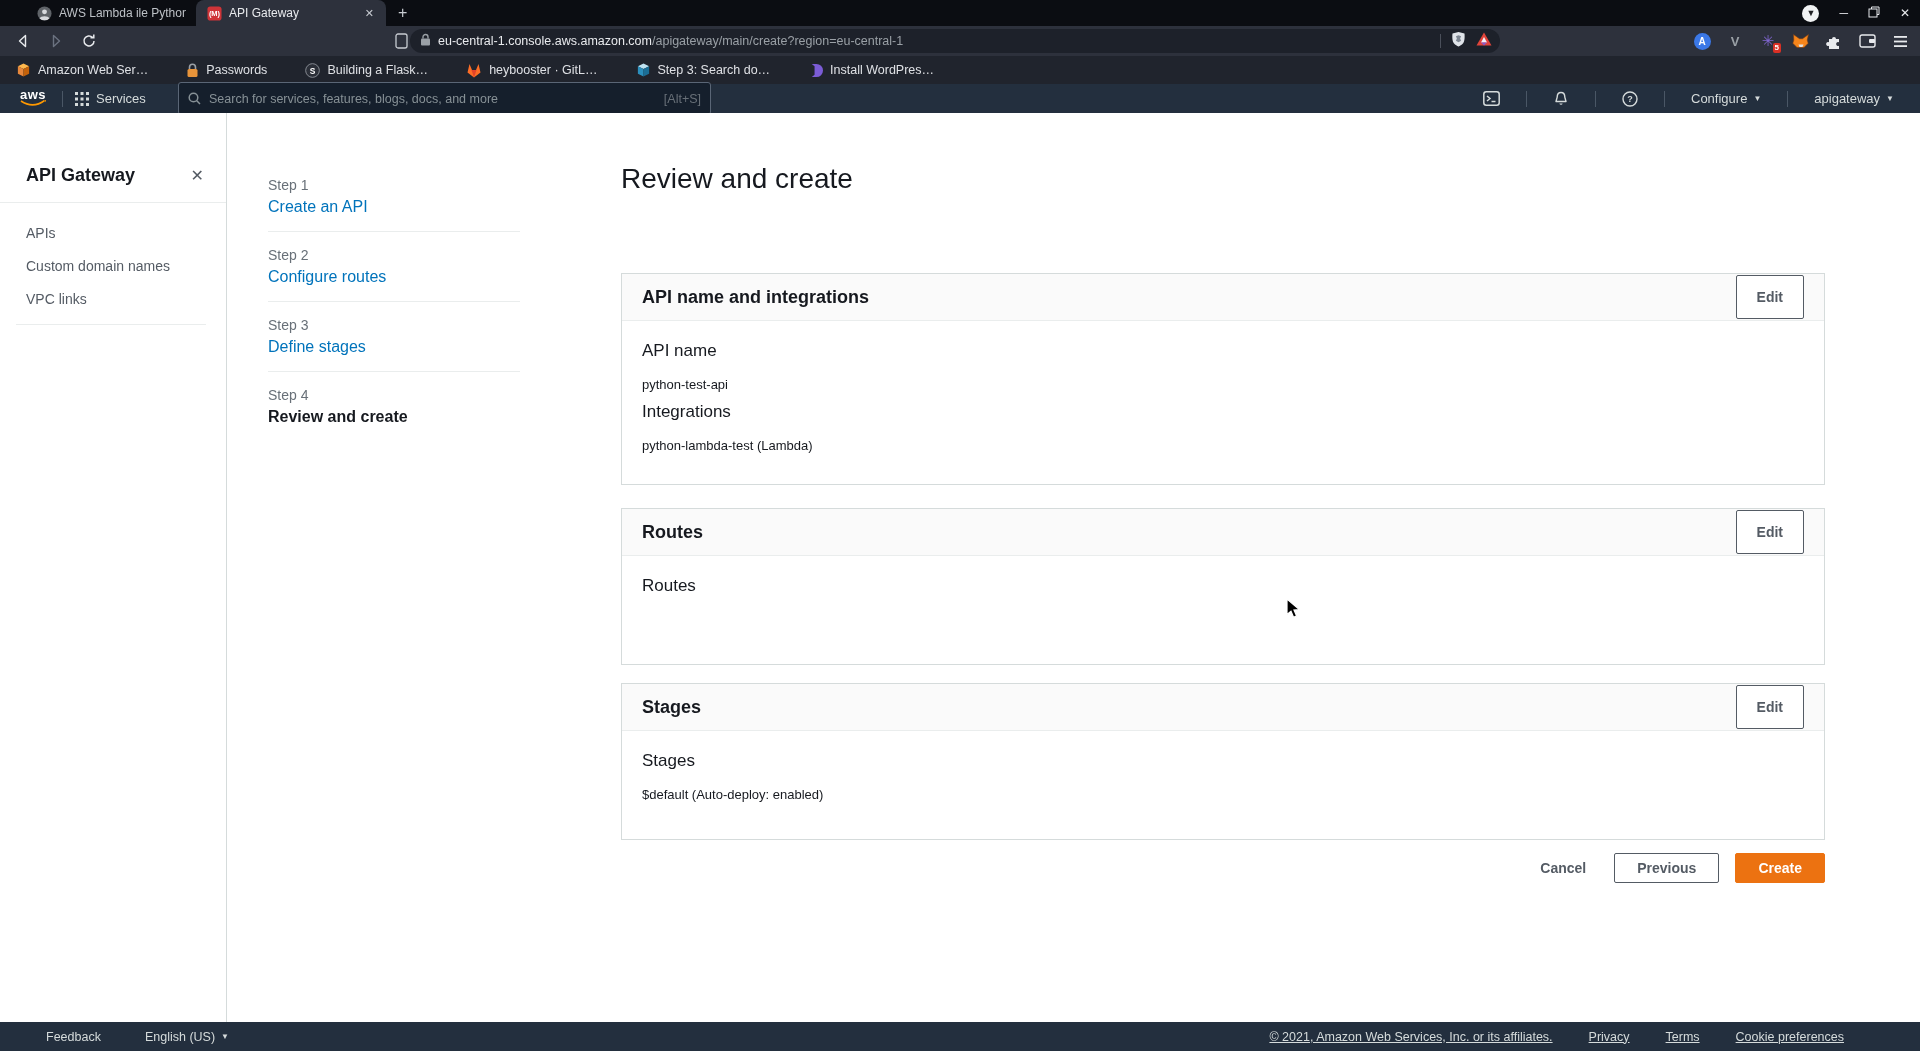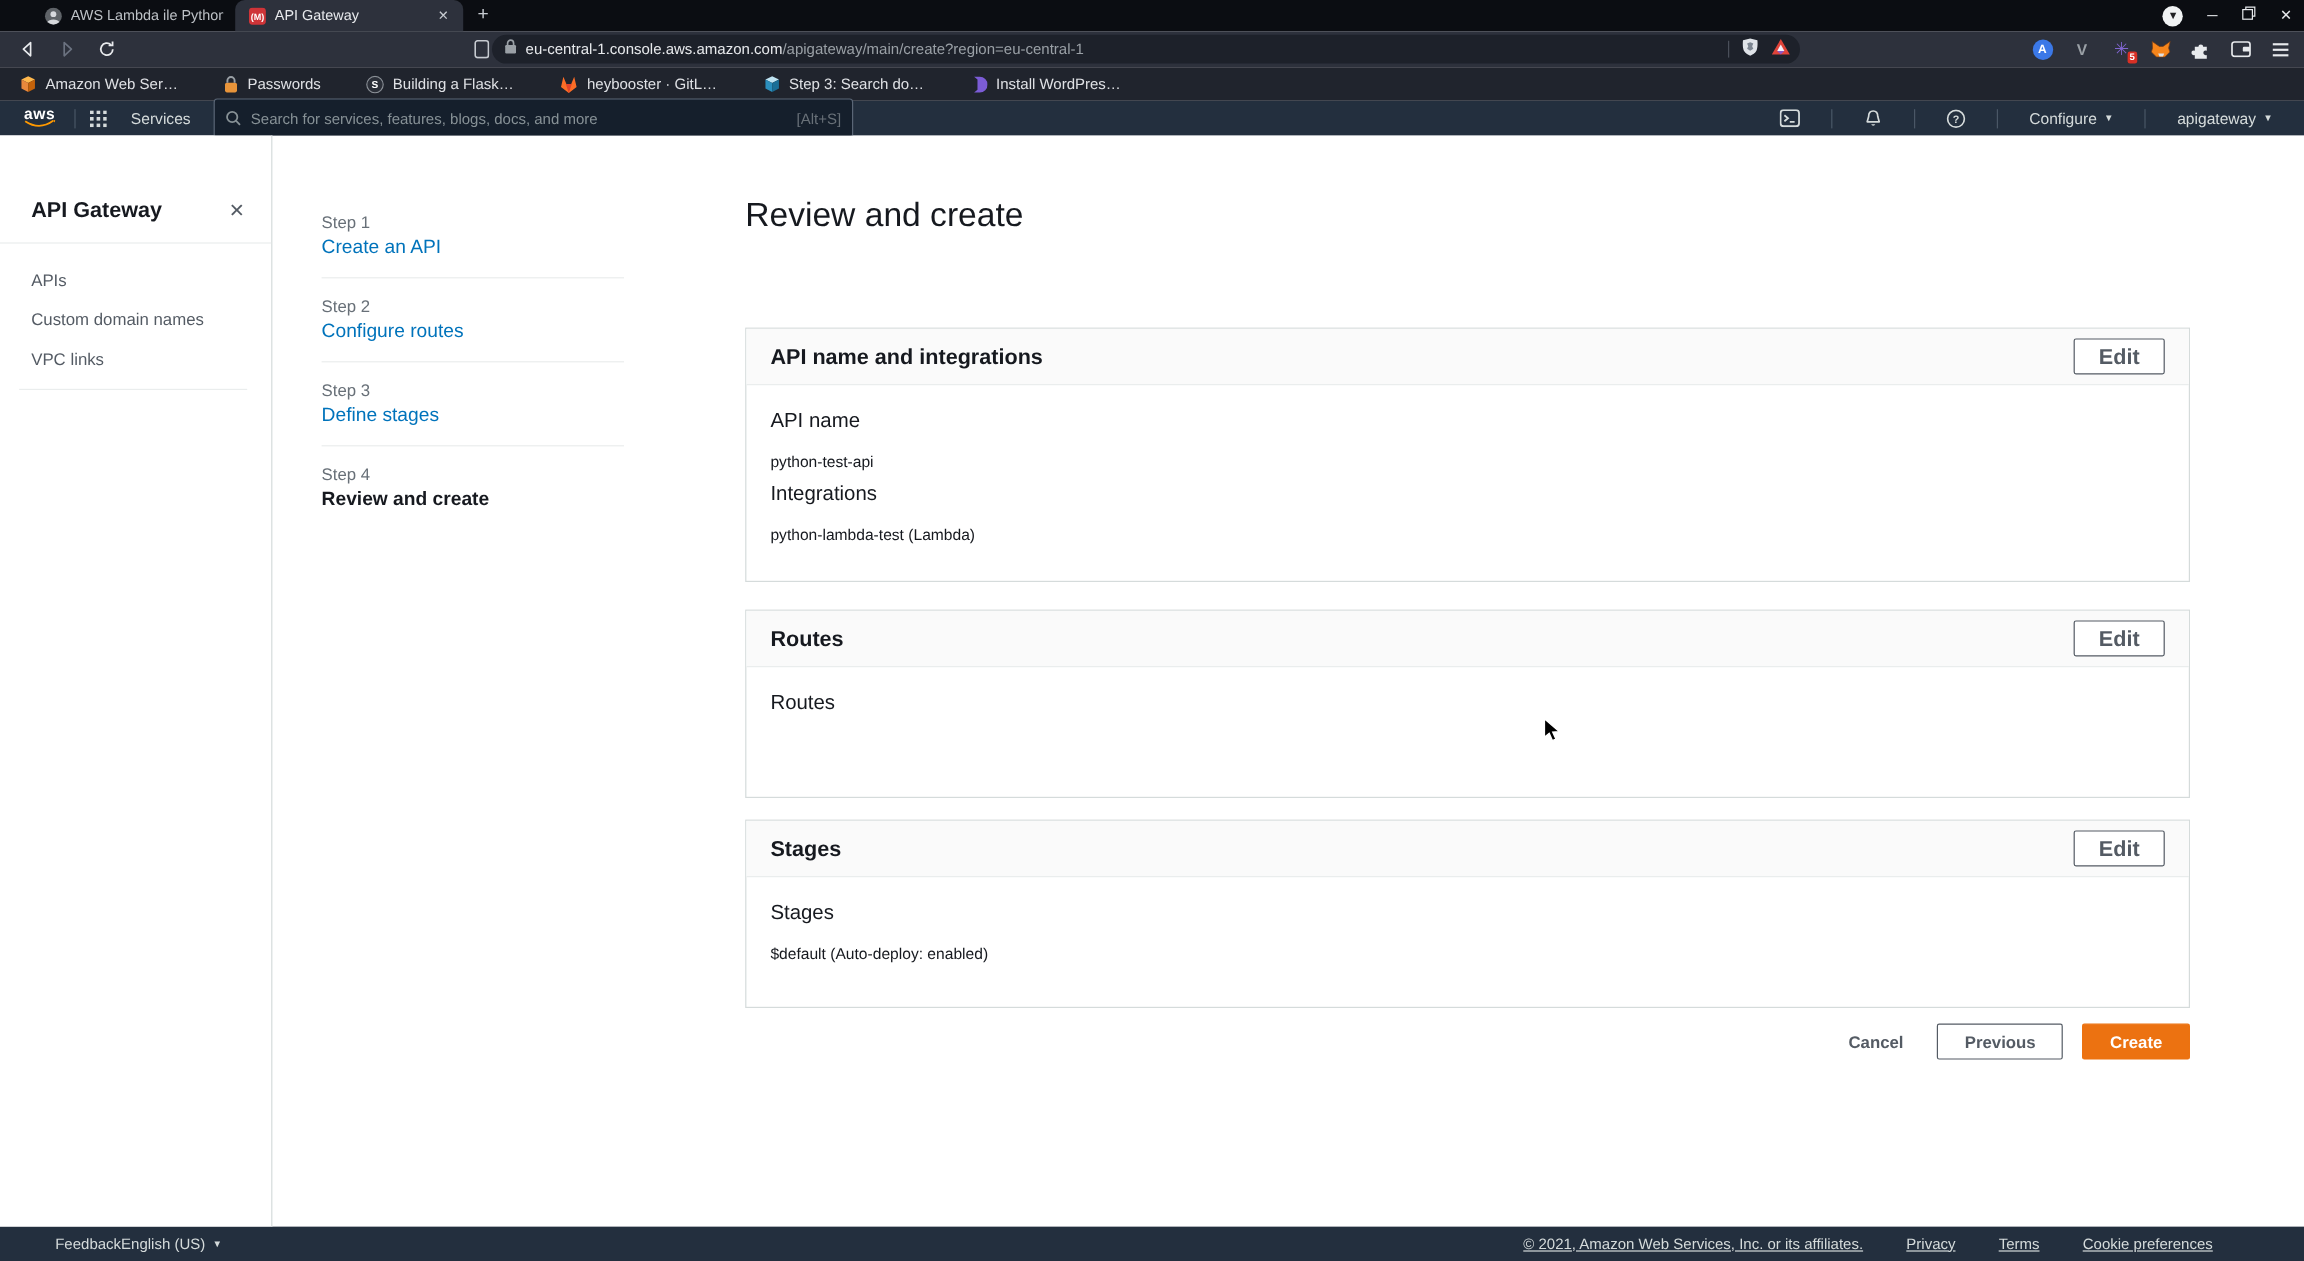--- a/index.html
+++ b/index.html
@@ -38,21 +38,21 @@
 
   
   .bookmarks { height:28px; background:#20242d; display:flex; align-items:center; gap:38px; padding-left:16px; }
   .bm-item { display:flex; align-items:center; gap:7px; font-size:12.5px; color:#dfe1e5; white-space:nowrap; }
 
   
   .awshead { height:29px; background:#232f3e; display:flex; align-items:center; position:relative; }
   .awslogo { margin-left:16px; width:34px; display:flex; flex-direction:column; align-items:center; line-height:10px; }
   .awslogo .txt { color:#fff; font-weight:bold; font-size:13px; letter-spacing:0.5px; }
   .vsep { width:1px; height:16px; background:#4a5766; margin:0 12px; }
-  .svc { display:flex; align-items:center; gap:20px; color:#d5dbdb; font-size:13px; }
+  .svc { display:flex; align-items:center; gap:7px; color:#d5dbdb; font-size:13px; }
   .searchbox { position:absolute; left:178px; width:533px; height:33px; background:#151f2c; border:1px solid #5a6676; border-radius:3px; display:flex; align-items:center; padding:0 9px; }
   .searchbox input { flex:1; background:transparent; border:none; outline:none; font-size:12.5px; color:#d5dbdb; margin-left:8px; font-family:"Liberation Sans",sans-serif; }
   .searchbox input::placeholder { color:#879196; }
   .shortcut { color:#687078; font-size:12.5px; }
   .head-right { margin-left:auto; display:flex; align-items:center; padding-right:12px; }
   .head-item { display:flex; align-items:center; gap:6px; color:#d5dbdb; font-size:13px; padding:0 14px; }
   .caret { font-size:8px; color:#d5dbdb; }
 
   
   .page { position:relative; height:909px; background:#fff; }
@@ -72,32 +72,32 @@
   .step-div { border:none; border-top:1px solid #eaeded; margin:15px 0; }
 
   .content { position:absolute; left:621px; top:0; width:1204px; height:100%; }
   .h1 { position:absolute; top:50px; left:0; font-size:28px; font-weight:400; color:#16191f; }
   .card { position:absolute; left:0; width:100%; background:#fff; border:1px solid #d5dbdb; }
   .card1 { top:160px; height:212px; }
   .card2 { top:395px; height:157px; }
   .card3 { top:570px; height:157px; }
   .card-header { height:47px; background:#fafafa; border-bottom:1px solid #eaeded; display:flex; align-items:center; justify-content:space-between; padding:0 20px; }
   .card-title { font-size:18px; font-weight:bold; color:#16191f; }
-  .edit-btn { height:30px; padding:0 20px; background:#fff; border:1px solid #545b64; border-radius:2px; color:#545b64; font-size:18px; font-weight:bold; font-family:"Liberation Sans",sans-serif; }
+  .edit-btn { height:44px; padding:0 20px; background:#fff; border:1px solid #545b64; border-radius:2px; color:#545b64; font-size:14px; font-weight:bold; font-family:"Liberation Sans",sans-serif; }
   .card-body { padding:10px 20px; }
   .f-label { font-size:17px; color:#16191f; margin:10px 0 8px; }
   .f-value { font-size:13px; color:#16191f; margin:16px 0 2px; }
   .actions { position:absolute; top:740px; right:0; display:flex; align-items:center; }
   .btn-cancel { background:none; border:none; font-size:14px; font-weight:bold; color:#545b64; margin-right:28px; font-family:"Liberation Sans",sans-serif; }
   .btn-prev { height:30px; padding:0 22px; background:#fff; border:1px solid #545b64; border-radius:2px; color:#545b64; font-size:14px; font-weight:bold; margin-right:16px; font-family:"Liberation Sans",sans-serif; }
   .btn-create { height:30px; padding:0 22px; background:#ec7211; border:1px solid #ec7211; border-radius:2px; color:#fff; font-size:14px; font-weight:bold; font-family:"Liberation Sans",sans-serif; }
 
   
   .footerbar { height:29px; background:#232f3e; display:flex; align-items:center; justify-content:space-between; padding:0 76px 0 46px; font-size:12.5px; color:#d5dbdb; }
-  .foot-left { display:flex; align-items:center; }
+  .foot-left { display:flex; align-items:center; gap:44px; }
   .foot-right { display:flex; align-items:center; gap:36px;text-decoration:underline; }
   .foot-item { display:flex; align-items:center; gap:6px; }
 
   .cursor { position:absolute; left:1286px; top:598px; z-index:50; }
 </style>
 </head>
 <body>
 
 <div class="screen">
 

